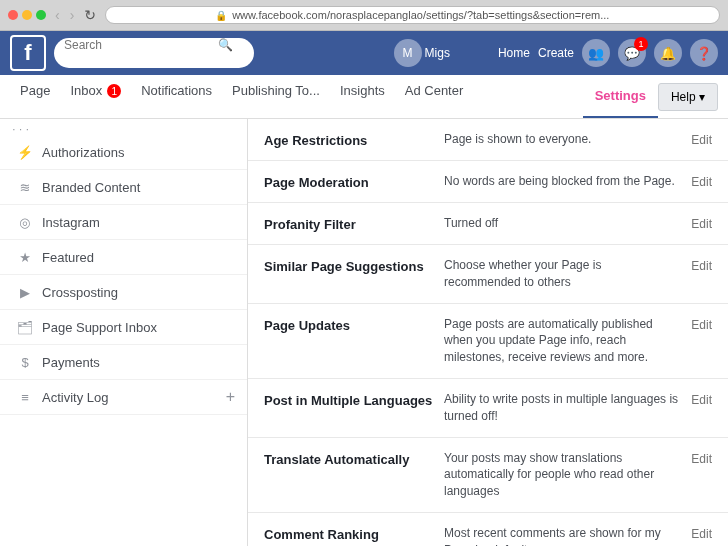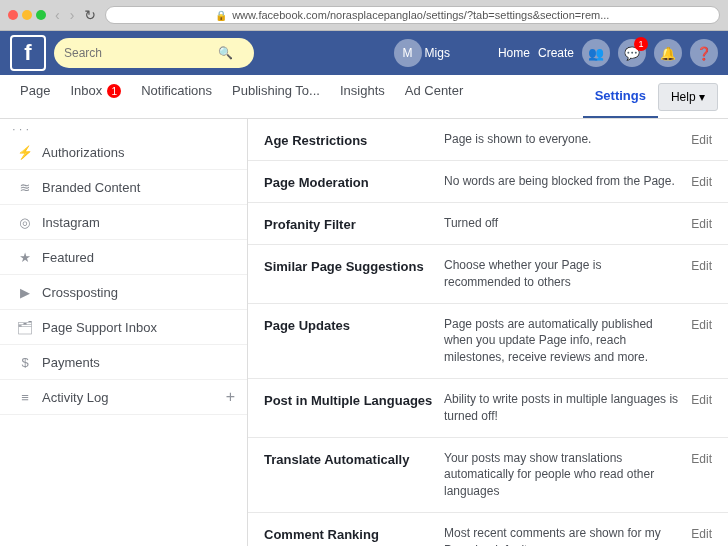--- a/index.html
+++ b/index.html
@@ -46,23 +46,23 @@
       font-size: 22px;
       font-weight: bold;
       width: 36px; height: 36px;
       display: flex; align-items: center; justify-content: center;
       border: 2px solid white;
       border-radius: 4px;
       margin-right: 8px;
       flex-shrink: 0;
     }
     .fb-search {
-      background: #fef9c3;
+      background: #ffffff;
       border-radius: 20px;
-      display: flex; align-items: center;
+      display: flex; align-items: flex-start;
       padding: 0 10px;
       height: 30px;
       width: 200px;
     }
     .fb-search input {
       border: none; outline: none;
       font-size: 12px; background: transparent;
       width: 150px;
     }
     .fb-search-icon { color: #8b8b8b; font-size: 12px; margin-left: 4px; }
@@ -126,21 +126,21 @@
       border: 1px solid #ccd0d5;
       border-radius: 3px;
       font-size: 12px;
       cursor: pointer;
       display: flex; align-items: center; gap: 4px; justify-content: center;
     }
     .settings-btn {
       padding: 6px 12px;
       font-size: 13px;
       font-weight: bold;
-      color: #1d4ed8;
+      color: #ec4899;
       border-bottom: 2px solid #365899;
       cursor: pointer;
       height: 100%;
       display: flex; align-items: center;
     }
 
     
     .main-layout {
       display: flex;
       height: calc(546px - 44px - 44px - 22px);

